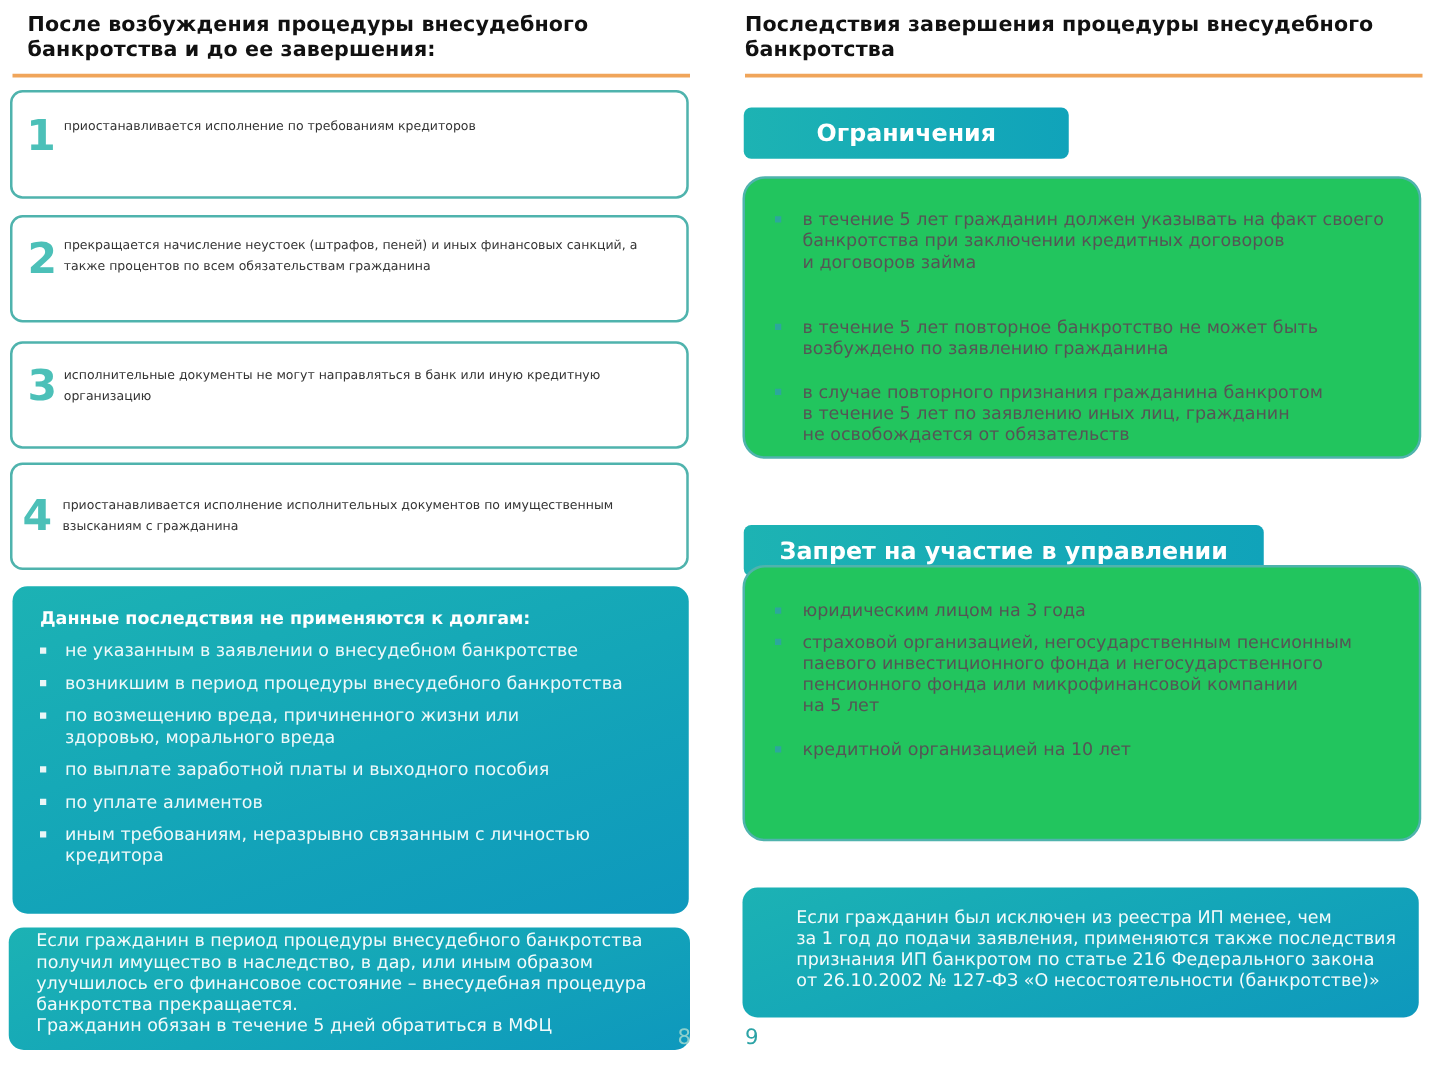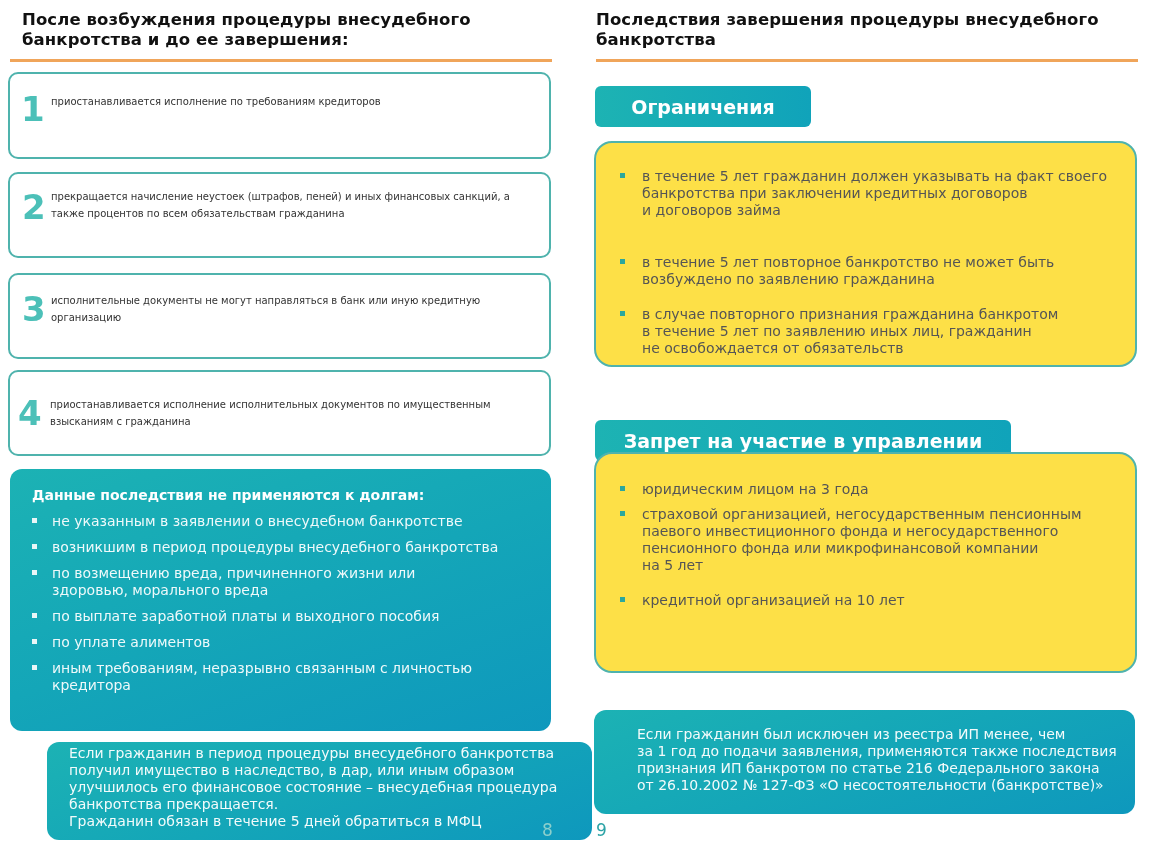--- a/index.html
+++ b/index.html
@@ -37,21 +37,21 @@
   .exc-list li .bullet {
     position: absolute; left: 22px; top: 5px; width: 5px; height: 5px; background: #e9f6f7;
   }
   .note-text { font-size: 14px; line-height: 17px; color: #f3fbfb; }
   .pill {
     background: linear-gradient(90deg, #1db3b3 0%, #10a3ba 100%);
     border-radius: 6px; color: #fff; font-weight: bold; font-size: 19px;
     display: flex; align-items: center; justify-content: center;
   }
   .outline {
-    border: 2px solid #4fb3ad; border-radius: 18px; background: #fde047;
+    border: 2px solid #4fb3ad; border-radius: 18px; background: #22c55e;
     box-sizing: border-box;
   }
   .r-list { list-style: none; margin: 0; padding: 0; }
   .r-list li {
     position: relative; padding-left: 46px; font-size: 14px; line-height: 17px; color: #555;
   }
   .r-list li .bullet {
     position: absolute; left: 24px; top: 5px; width: 5px; height: 5px; background: #2ca79c;
   }
   .pageno { font-size: 17px; color: #2ca3a6; }
@@ -87,35 +87,35 @@
   <ul class="abs exc-list" style="left:0; top:44px; width:520px;">
     <li><span class="bullet"></span><span>не указанным в заявлении о внесудебном банкротстве</span></li>
     <li><span class="bullet"></span><span>возникшим в период процедуры внесудебного банкротства</span></li>
     <li style="width:440px;"><span class="bullet"></span><span>по возмещению вреда, причиненного жизни или здоровью, морального вреда</span></li>
     <li><span class="bullet"></span><span>по выплате заработной платы и выходного пособия</span></li>
     <li><span class="bullet"></span><span>по уплате алиментов</span></li>
     <li style="width:430px;"><span class="bullet"></span><span>иным требованиям, неразрывно связанным с личностью кредитора</span></li>
   </ul>
 </div>
 
-<div class="abs grad" style="left:7px; top:742px; width:545px; height:98px;margin-left:40px;">
+<div class="abs grad" style="left:7px; top:742px; width:545px; height:98px;">
   <div class="abs note-text" style="left:22px; top:3px; width:520px;">
     <div>Если гражданин в период процедуры внесудебного банкротства</div>
     <div>получил имущество в наследство, в дар, или иным образом</div>
     <div>улучшилось его финансовое состояние – внесудебная процедура</div>
     <div>банкротства прекращается.</div>
     <div>Гражданин обязан в течение 5 дней обратиться в МФЦ</div>
   </div>
 </div>
 <div class="abs pageno" style="left:542px; top:820px; color:#8ccfcc;">8</div>
 
 <div class="abs heading" style="left:596px; top:10px; width:540px;">Последствия завершения процедуры внесудебного банкротства</div>
 <div class="abs rule" style="left:596px; top:59px; width:542px;"></div>
 
-<div class="abs pill" style="left:595px; top:86px; width:216px; height:41px;">Ограничения</div>
+<div class="abs pill" style="left:595px; top:86px; width:260px; height:41px;">Ограничения</div>
 
 <div class="abs outline" style="left:594px; top:141px; width:543px; height:226px;">
   <ul class="abs r-list" style="left:0; top:25px; width:520px;">
     <li>
         <span class="bullet"></span>
         <div>в течение 5 лет гражданин должен указывать на факт своего</div>
         <div>банкротства при заключении кредитных договоров</div>
         <div>и договоров займа</div>
       </li>
     <li style="margin-top:35px;">

